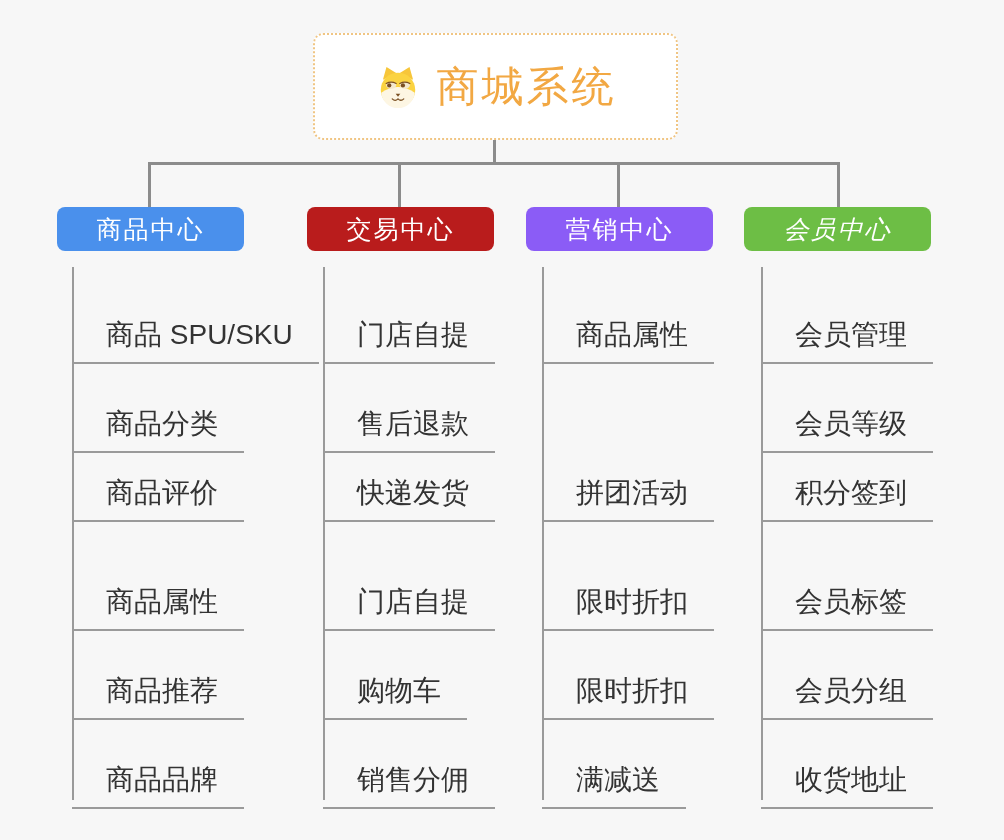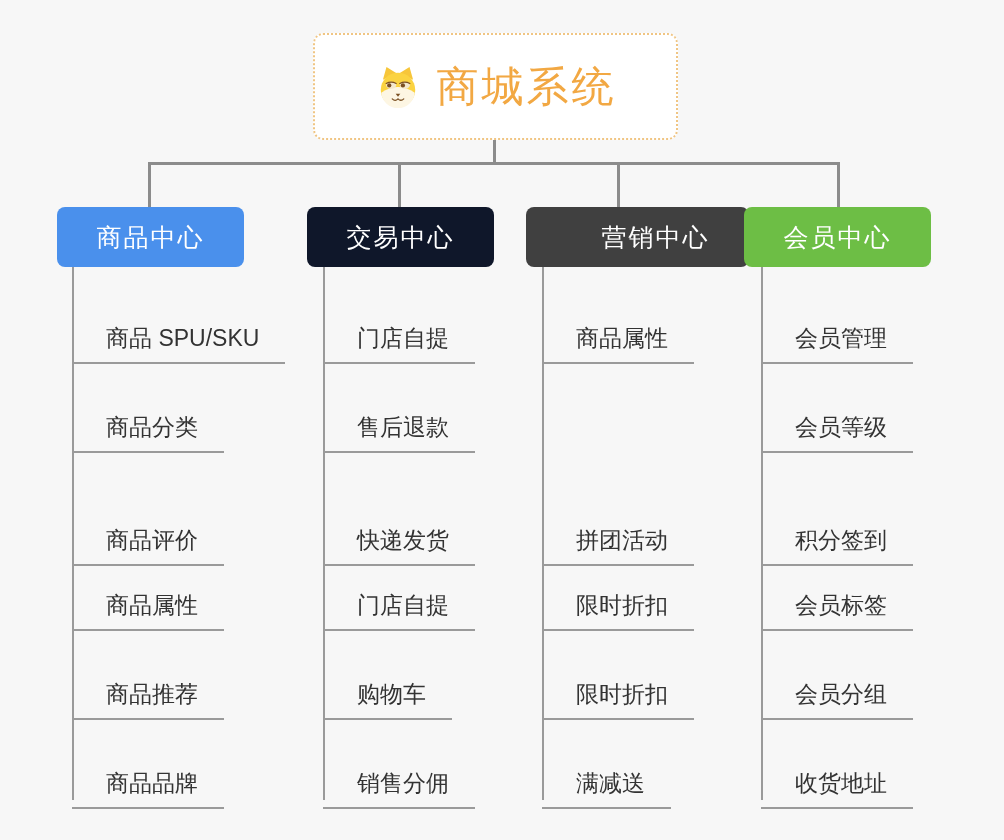--- a/index.html
+++ b/index.html
@@ -25,41 +25,41 @@
 
   
   .cline{position:absolute;background:#8C8C8C;}
   .root-stub{left:493px;top:140px;width:3px;height:24px;}
   .hbar{left:148px;top:162px;width:692px;height:3px;}
   .drop{top:162px;width:3px;height:46px;}
   .drop.d0{left:148px}.drop.d1{left:398px}.drop.d2{left:617px}.drop.d3{left:837px}
 
   
   .branch-node{
-    position:absolute;top:207px;width:187px;height:60px;
+    position:absolute;top:207px;width:187px;height:44px;
     border-radius:8px;display:flex;align-items:center;justify-content:center;
     color:#FFFFFF;font-size:25px;letter-spacing:2px;
   }
   .b0{left:57px}.b1{left:307px}.b2{left:526px}.b3{left:744px}
 
   
   .trunk{position:absolute;top:267px;width:2px;height:533px;background:#9A9A9A;}
   .t0{left:72px}.t1{left:323px}.t2{left:542px}.t3{left:761px}
 
   
   .item{
     position:absolute;
     display:inline-flex;align-items:flex-end;
     height:40px;box-sizing:content-box;
     border-bottom:2px solid #9A9A9A;
     padding:0 26px 8px 34px;
-    font-size:23px;color:#333333;white-space:nowrap;
+    font-size:28px;color:#333333;white-space:nowrap;
   }
   .c0{left:72px}.c1{left:323px}.c2{left:542px}.c3{left:761px}
-  .r0{top:314px}.r1{top:403px}.r2{top:516px}.r3{top:581px}.r4{top:670px}.r5{top:759px}
+  .r0{top:314px}.r1{top:403px}.r2{top:472px}.r3{top:581px}.r4{top:670px}.r5{top:759px}
 </style>
 </head>
 <body>
 
 <div class="canvas">
 
   <div class="root-node">
     <span class="dog">
       <svg viewBox="0 0 64 64" width="46" height="46" aria-hidden="true">
         <polygon points="11,22 16,4 30,13" fill="#F7C63A"></polygon>
@@ -80,23 +80,23 @@
   </div>
 
   <div class="cline root-stub"></div>
   <div class="cline hbar"></div>
   <div class="cline drop d0"></div>
   <div class="cline drop d1"></div>
   <div class="cline drop d2"></div>
   <div class="cline drop d3"></div>
 
   <div class="branch-node b0" style="background: rgb(74, 144, 236);">商品中心</div>
-  <div class="branch-node b1" style="background: #0f172a;">交易中心</div>
-  <div class="branch-node b2" style="background: #404040; padding-left: 36px;">营销中心</div>
-  <div class="branch-node b3" style="background: rgb(109, 190, 69);">会员中心</div>
+  <div class="branch-node b1" style="background: #b91c1c;">交易中心</div>
+  <div class="branch-node b2" style="background: #8b5cf6;">营销中心</div>
+  <div class="branch-node b3" style="background: rgb(109, 190, 69); font-style: italic;">会员中心</div>
 
   <div class="trunk t0"></div>
   <div class="trunk t1"></div>
   <div class="trunk t2"></div>
   <div class="trunk t3"></div>
 
   <div class="item c0 r0">商品 SPU/SKU</div>
   <div class="item c0 r1">商品分类</div>
   <div class="item c0 r2">商品评价</div>
   <div class="item c0 r3">商品属性</div>

